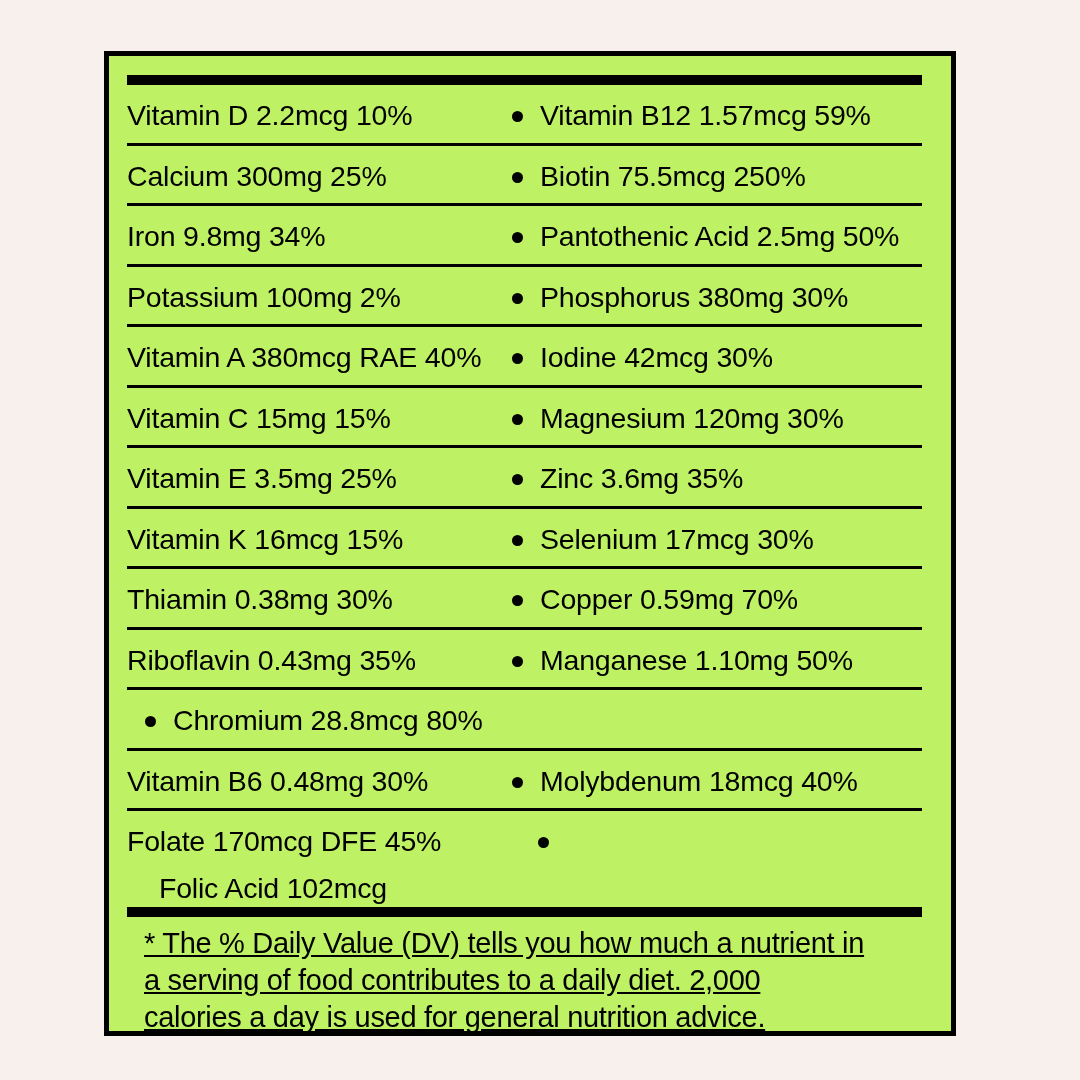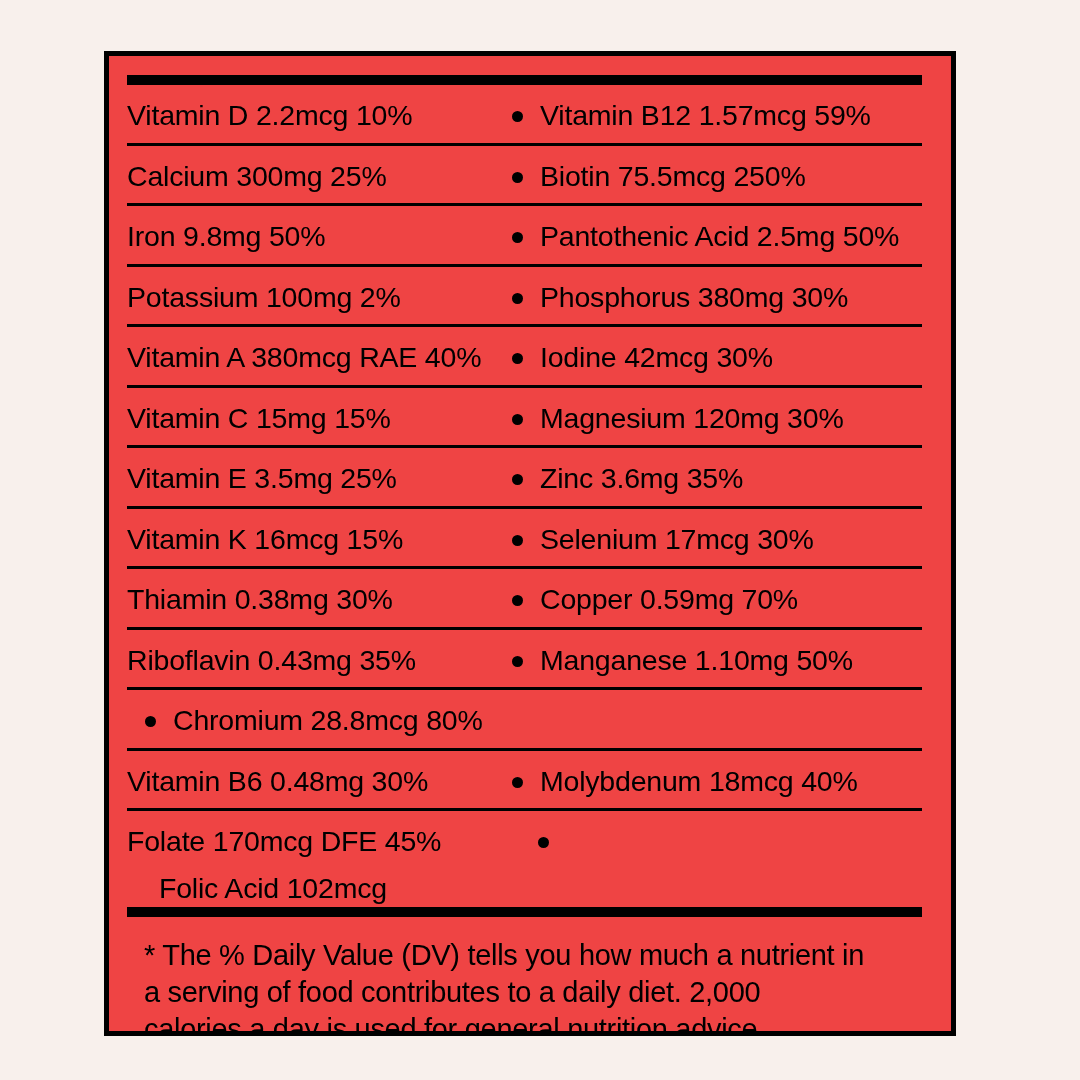--- a/index.html
+++ b/index.html
@@ -13,21 +13,21 @@
     font-family: "Liberation Sans", sans-serif;
     overflow: hidden;
   }
 
   #label-frame {
     position: absolute;
     left: 104px;
     top: 51px;
     width: 852px;
     height: 985px;
-    background: #ef4444;
+    background: #bef264;
     border: 5px solid #000000;
     box-sizing: border-box;
     overflow: hidden;
   }
 
   #label-inner {
     position: absolute;
     left: 18px;
     top: 0px;
     width: 800px;
@@ -110,23 +110,24 @@
     display: block;
     width: 11px;
     height: 11px;
     border-radius: 50%;
     background: #000000;
     margin: 26px auto 0 auto;
   }
 
   .footnote {
     width: 795px;
-    padding-top: 20px;
+    padding-top: 8px;
     padding-left: 17px;
     box-sizing: border-box;
+    text-decoration: underline;
   }
 
   .footnote p {
     margin: 0;
     font-size: 29px;
     line-height: 37px;
     color: #000000;
     letter-spacing: -0.3px;
   }
 </style>
@@ -156,21 +157,21 @@
           </div>
           <div class="cell-bullet">
             <span class="bullet-dot"></span>
           </div>
           <div class="cell-right">
             <span class="nutrient">Biotin 75.5mcg 250%</span>
           </div>
         </div>
         <div class="micro-row">
           <div class="cell-left">
-            <span class="nutrient">Iron 9.8mg 50%</span>
+            <span class="nutrient">Iron 9.8mg 34%</span>
           </div>
           <div class="cell-bullet">
             <span class="bullet-dot"></span>
           </div>
           <div class="cell-right">
             <span class="nutrient">Pantothenic Acid 2.5mg 50%</span>
           </div>
         </div>
         <div class="micro-row">
           <div class="cell-left">

